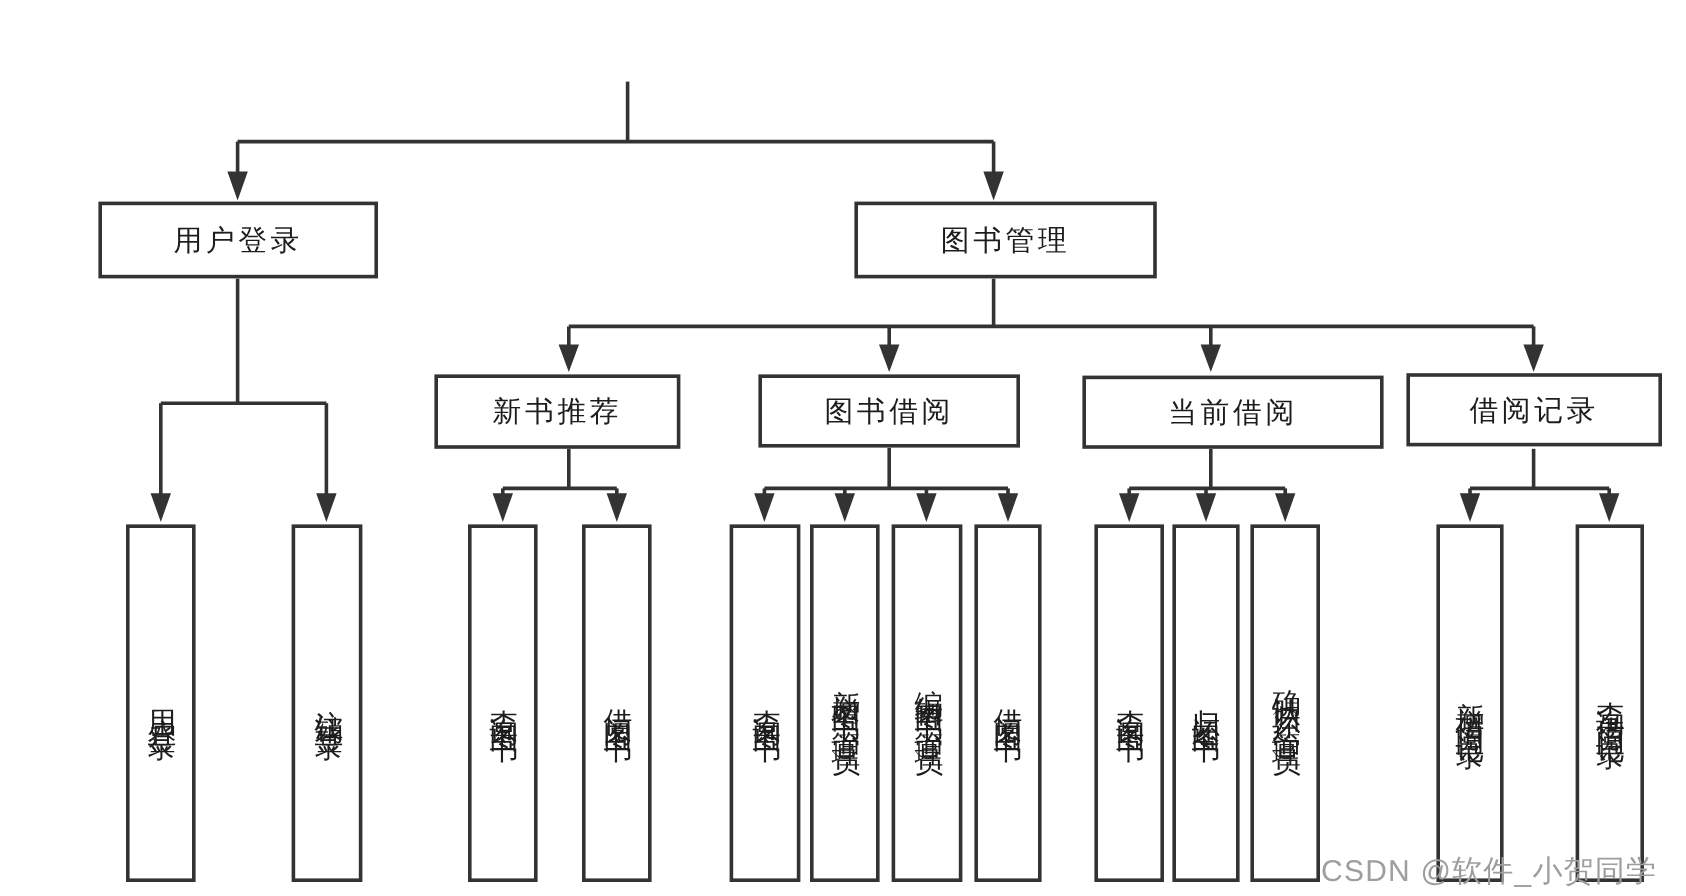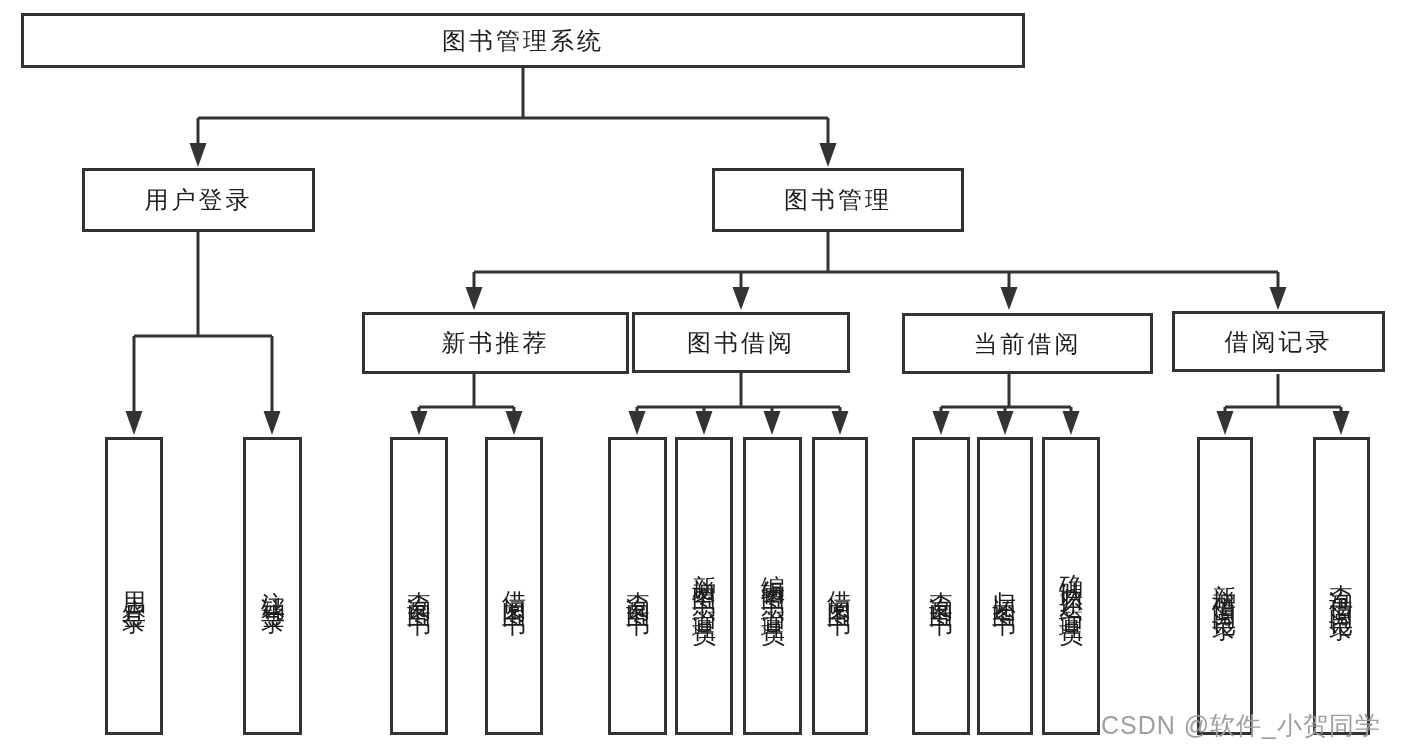--- a/index.html
+++ b/index.html
@@ -122,26 +122,25 @@
     <g>
       <path d="M1278 374 V407"></path>
       <path d="M1225 407 H1341"></path>
       <path d="M1225 407 V418"></path>
         <polygon points="1216.5,411 1233.5,411 1225,435"></polygon>
       <path d="M1341 407 V418"></path>
         <polygon points="1332.5,411 1349.5,411 1341,435"></polygon>
     </g>
   </svg>
 
-  <div class="box h" style="left:21px;top:13px;width:1004px;height:55px">图书管理系统</div>
 
   <div class="box h" style="left:82px;top:168px;width:233px;height:64px">用户登录</div>
   <div class="box h" style="left:712px;top:168px;width:252px;height:64px">图书管理</div>
 
-  <div class="box h" style="left:362px;top:312px;width:267px;height:62px">新书推荐</div>
+  <div class="box h" style="left:362px;top:312px;width:205px;height:62px">新书推荐</div>
   <div class="box h" style="left:632px;top:312px;width:218px;height:61px">图书借阅</div>
   <div class="box h" style="left:902px;top:313px;width:251px;height:61px">当前借阅</div>
   <div class="box h" style="left:1172px;top:311px;width:213px;height:61px">借阅记录</div>
 
   <div class="box v" style="left:105px;top:437px;width:58px;height:298px">
     <span class="inner">用户登录</span>
   </div>
   <div class="box v" style="left:243px;top:437px;width:59px;height:298px">
     <span class="inner">注销登录</span>
   </div>

